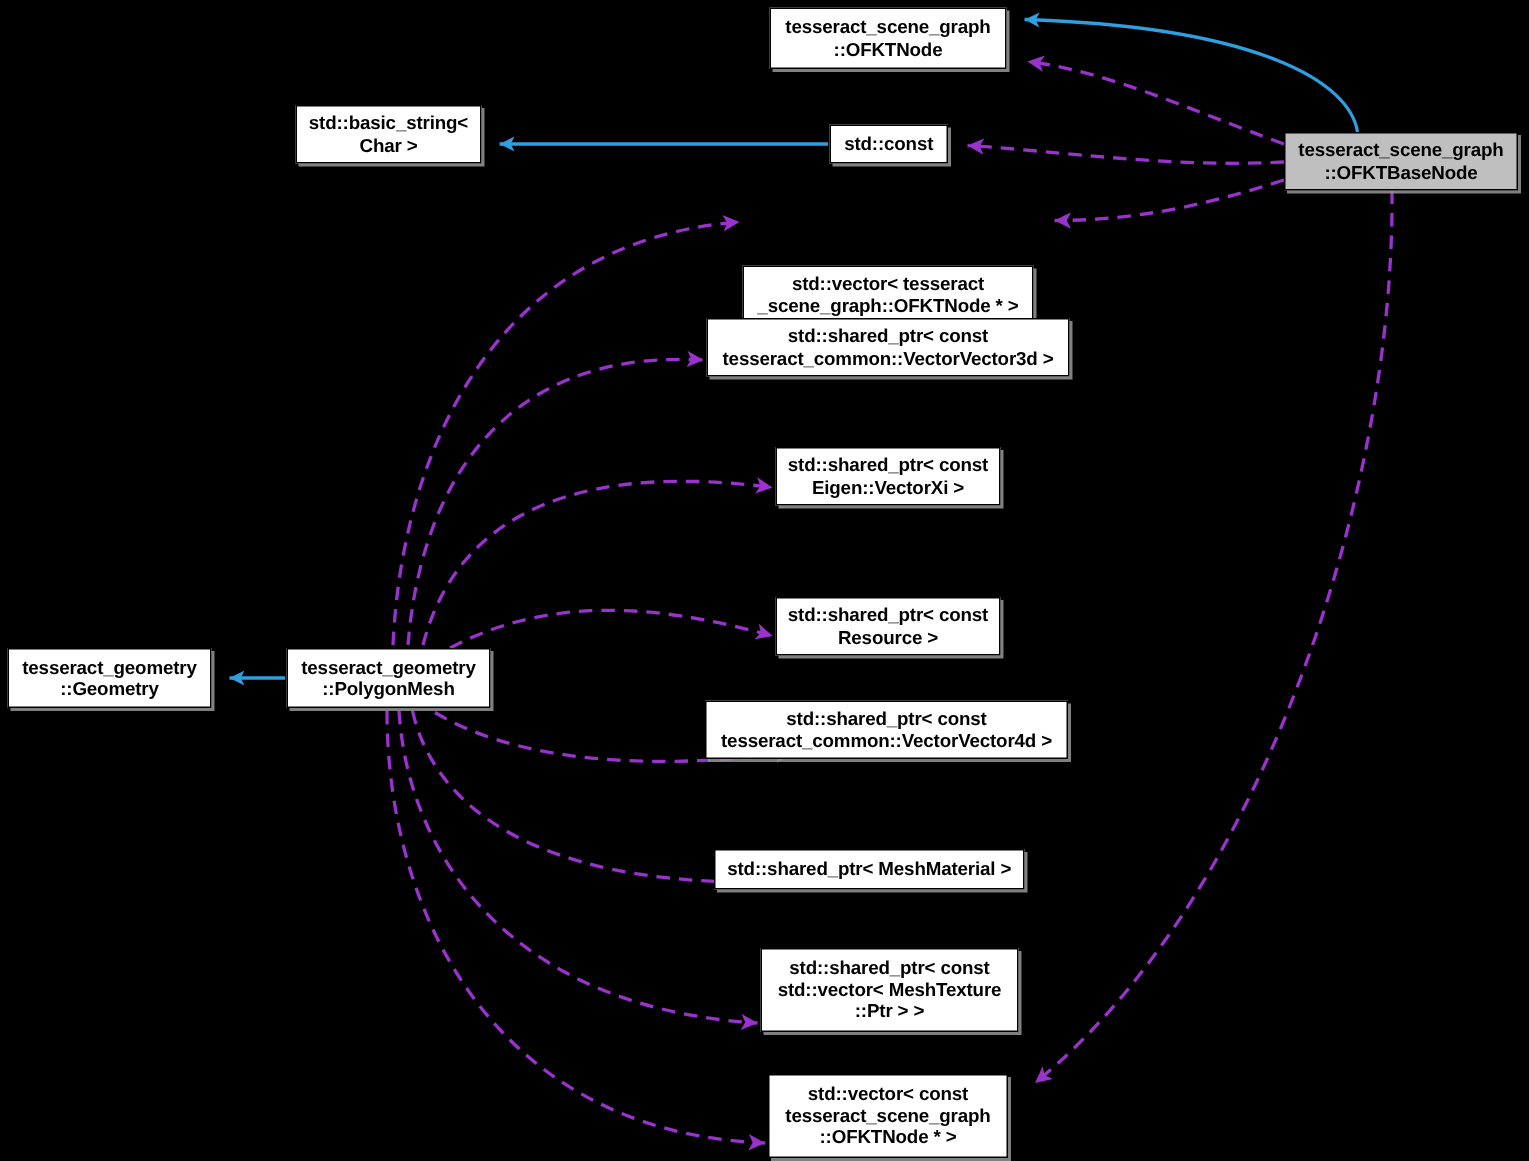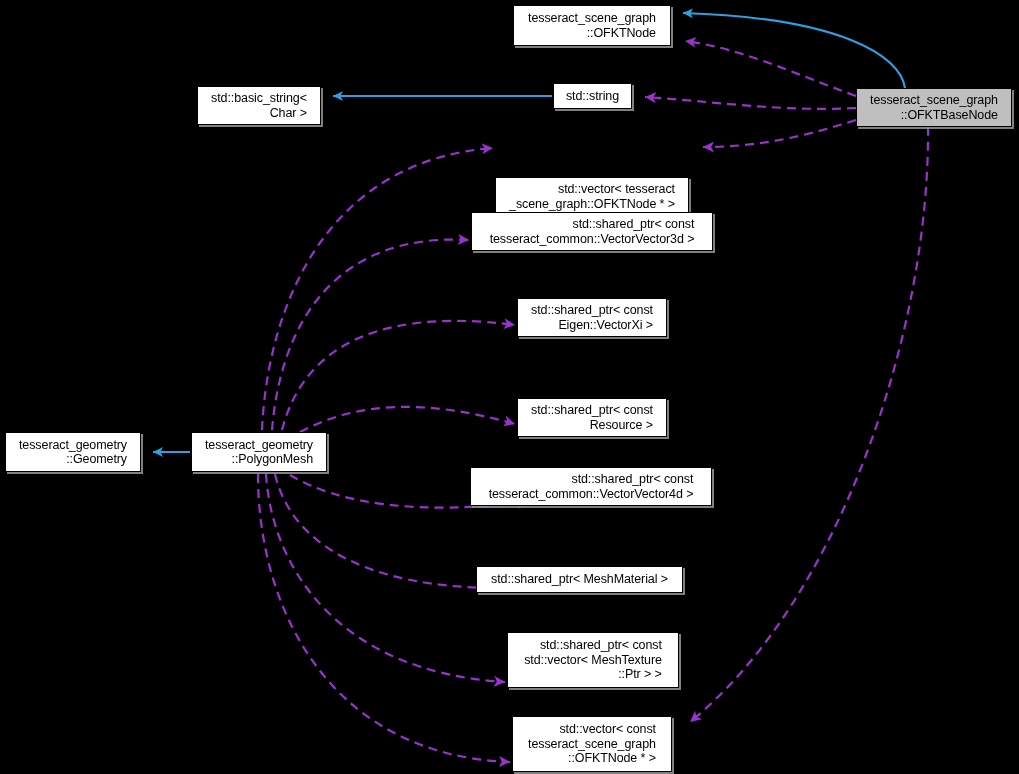--- a/index.html
+++ b/index.html
@@ -1,22 +1,22 @@
 <!DOCTYPE html>
 <html><head>
 <meta charset="utf-8">
 <style>
   html,body{margin:0;padding:0;background:#000;}
   body{width:1019px;height:774px;overflow:hidden;font-family:"Liberation Sans",sans-serif;}
   #diagram{position:relative;width:1019px;height:774px;background:#000;}
   svg#edges{position:absolute;left:0;top:0;width:1019px;height:774px;}
   .node{position:absolute;box-sizing:border-box;background:#ffffff;border:1px solid #000000;
         box-shadow:2px 2px 0 rgba(150,150,150,0.85);
-        display:flex;align-items:center;justify-content:center;text-align:right;
-        font-size:12.5px;line-height:14.5px;color:#000;letter-spacing:-0.1px;}
+        display:flex;align-items:center;justify-content:center;text-align:center;
+        font-size:12.5px;line-height:14.5px;color:#000;letter-spacing:-0.1px;font-weight:bold;}
   .node.highlight{background:#bfbfbf;}
   .node .lbl{display:block;padding:0 4px;white-space:pre;}
 </style>
 </head>
 <body>
 
 <div id="diagram">
 
   <svg id="edges" viewBox="0 0 1019 774">
     <defs>
@@ -49,26 +49,26 @@
       <path d="M266,474 C272,570 340,672 505,682" marker-end="url(#ah-purple)"></path>
       <path d="M258,474 C258,610 330,755 510,762" marker-end="url(#ah-purple)"></path>
     </g>
   </svg>
 
   <div class="nodes">
       <div class="node" style="left: 513px; top: 5px; width: 158px; height: 41px;">
         <span class="lbl">tesseract_scene_graph
 ::OFKTNode</span>
       </div>
-      <div class="node" style="left: 197px; top: 86px; width: 124px; height: 39px;">
+      <div class="node" style="left: 197px; top: 70px; width: 124px; height: 39px;">
         <span class="lbl">std::basic_string&lt;
 Char &gt;</span>
       </div>
       <div class="node" style="left: 553px; top: 83px; width: 79px; height: 26px;">
-        <span class="lbl">std::string</span>
+        <span class="lbl">std::const</span>
       </div>
       <div class="node highlight" style="left: 856px; top: 88px; width: 156px; height: 39px;">
         <span class="lbl">tesseract_scene_graph
 ::OFKTBaseNode</span>
       </div>
       <div class="node" style="left: 495px; top: 134px; width: 194px; height: 39px; margin-top: 43px;">
         <span class="lbl">std::vector&lt; tesseract
 _scene_graph::OFKTNode * &gt;</span>
       </div>
       <div class="node" style="left: 471px; top: 212px; width: 242px; height: 39px;">

